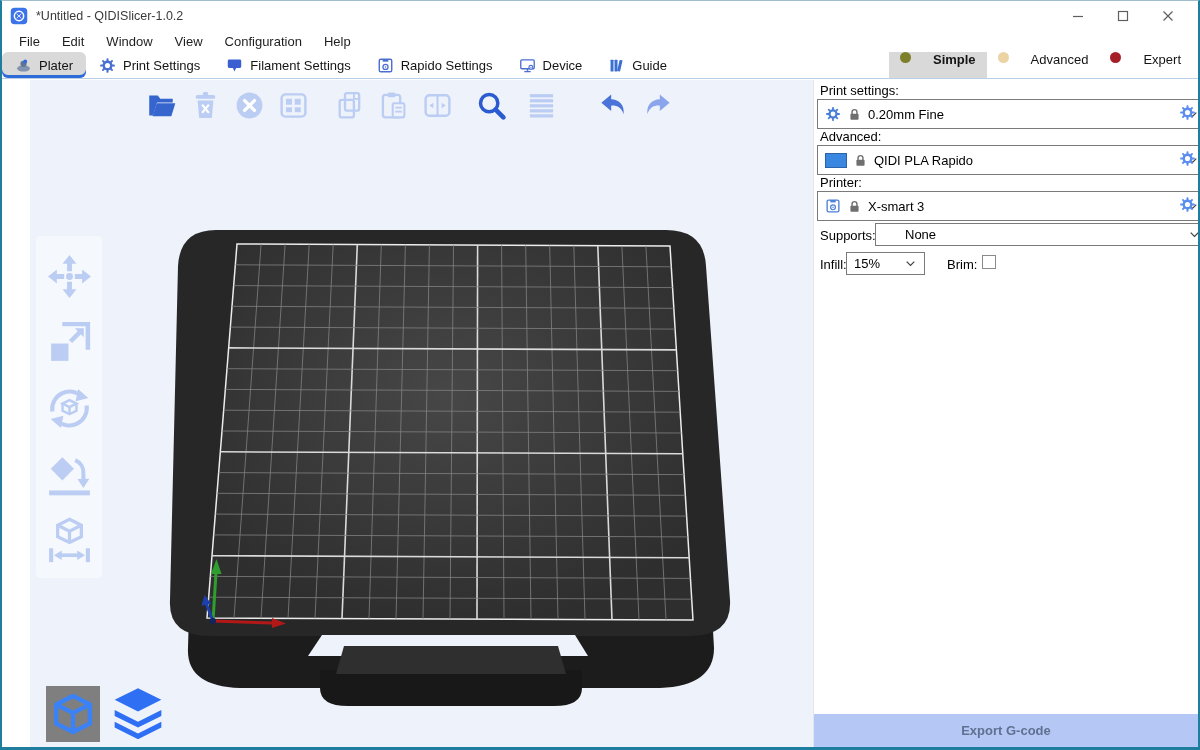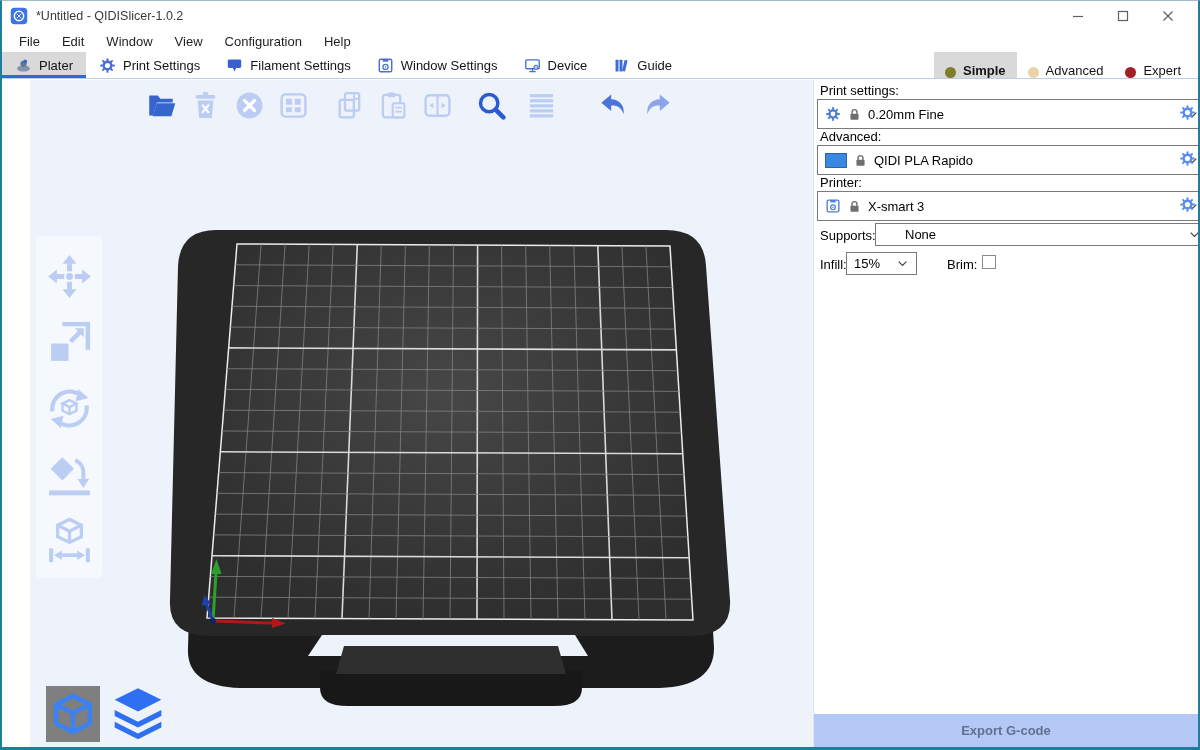--- a/index.html
+++ b/index.html
@@ -11,24 +11,24 @@
   .app-icon{width:18px; height:18px; margin-right:8px;}
   .title-text{font-size:12.5px; color:#3a3a3a;}
   .win-controls{margin-left:auto; display:flex; align-items:center;}
   .win-btn{width:45px; height:26px; display:flex; align-items:center; justify-content:center; color:#5f5f5f;}
   
   .menubar{height:22px; display:flex; align-items:center; padding-left:6px;}
   .menu-item{padding:0 11px; font-size:13px; color:#1e1e1e;}
   
   .tabbar{height:27px; display:flex; align-items:stretch; border-bottom:1px solid #b9cfe8;}
   .tab{display:flex; align-items:center; gap:7px; padding:0 13px; font-size:13px; color:#141414;}
-  .tab.active{background:#d9d9d9; box-shadow:inset 0 -3px 0 #2d6bd9;}
+  .tab.active{background:#d9d9d9; box-shadow:inset 0 -3px 0 #2d6bd9;border-radius:6px;}
   .tab .ticon{width:17px; height:17px; color:#4a6fd0;}
   .modes{margin-left:auto; display:flex; align-items:stretch; padding-right:6px;}
-  .mode{display:flex; align-items:flex-end; gap:7px; padding:0 11px; font-size:13px; color:#141414;}
+  .mode{display:flex; align-items:flex-start; gap:22px; padding:0 11px; font-size:13px; color:#141414;}
   .mode.active{background:#d9d9d9; font-weight:bold;}
   .dot{width:11px; height:11px; border-radius:50%;}
   
   .main{position:absolute; top:79px; left:0; right:0; bottom:0; display:flex;padding-left:28px;}
   .viewport{position:relative; width:784px; background:#eef2fa; border-right:1px solid #e0e7f2;}
   .panel{position:relative; flex:1; background:#fff;}
   
   .top-toolbar{position:absolute; top:6px; left:112px; display:flex; align-items:center;}
   .tool-btn{width:38px; height:38px; margin-right:6px; display:flex; align-items:center; justify-content:center;}
   .tool-btn svg{width:31px; height:31px;}
@@ -159,21 +159,21 @@
         <svg viewBox="0 0 24 24">
             <path d="M4.5 3.5 h15 a2 2 0 0 1 2 2 v8 a2 2 0 0 1 -2 2 h-5.2 L12 20.5 9.7 15.5 H4.5 a2 2 0 0 1 -2 -2 v-8 a2 2 0 0 1 2 -2 z" fill="currentColor"></path>
           </svg>
       </span>
       <span>Filament Settings</span>
     </div>
     <div class="tab">
       <span class="ticon"><svg viewBox="0 0 24 24">
             <use href="#sym-printer"></use>
           </svg></span>
-      <span>Window Settings</span>
+      <span>Rapido Settings</span>
     </div>
     <div class="tab">
       <span class="ticon">
         <svg viewBox="0 0 24 24">
             <rect x="2.5" y="4" width="19" height="12.6" rx="1.5" fill="none" stroke="currentColor" stroke-width="1.9"></rect>
             <line x1="12" y1="16.6" x2="12" y2="19.6" stroke="currentColor" stroke-width="1.9"></line>
             <line x1="7.5" y1="20.6" x2="16.5" y2="20.6" stroke="currentColor" stroke-width="1.9"></line>
             <circle cx="16.8" cy="14.6" r="2.8" fill="#fff" stroke="currentColor" stroke-width="1.5"></circle>
             <circle cx="16.8" cy="14.6" r="0.9" fill="currentColor"></circle>
           </svg>
@@ -469,21 +469,21 @@
 
       <span class="p-label" style="top:148px">Supports:</span>
       <div class="select" style="top:143px; left:61px; width:334px; height:23px">
         <span style="padding-left:22px">None</span>
         <span class="chev"><svg viewBox="0 0 24 24">
               <use href="#sym-chevron"></use>
             </svg></span>
       </div>
 
       <span class="p-label" style="top:177px">Infill:</span>
-      <div class="select" style="top:172px; left:32px; width:71px; height:23px">
+      <div class="select" style="top:172px; left:32px; width:79px; height:23px">
         <span>15%</span>
         <span class="chev"><svg viewBox="0 0 24 24">
               <use href="#sym-chevron"></use>
             </svg></span>
       </div>
       <span class="p-label" style="top:177px; left:133px">Brim:</span>
       <span class="checkbox" style="top:175px; left:168px"></span>
 
       <div class="export-btn" style="background-color: rgb(181, 200, 245); color: rgb(95, 113, 144);">Export G-code</div>
     </div>

